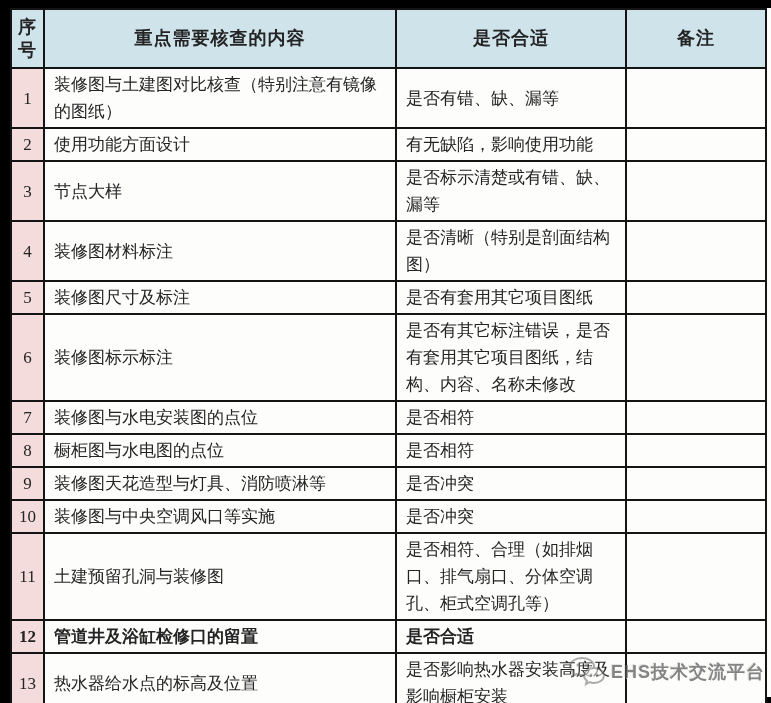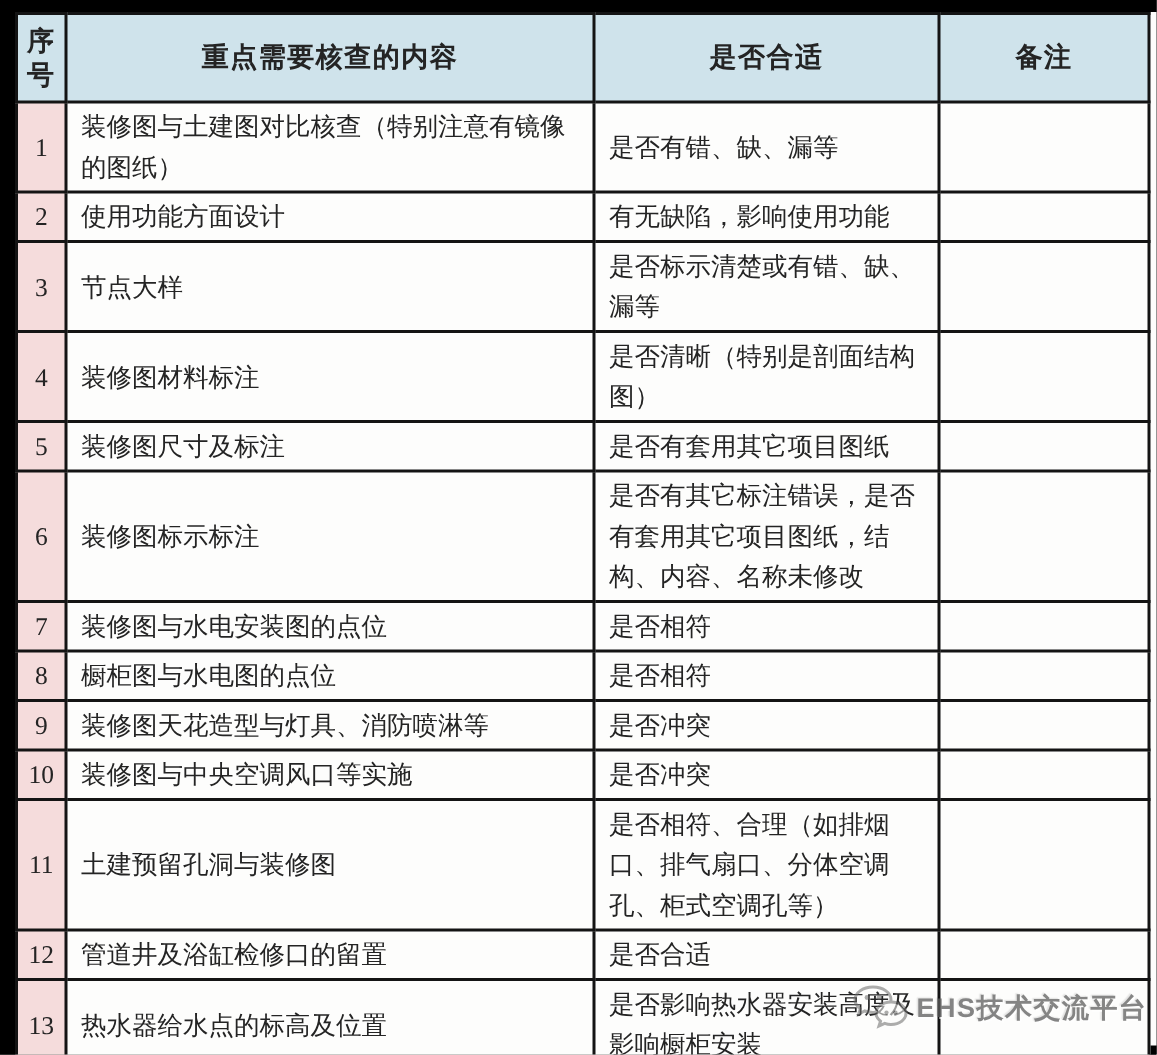--- a/index.html
+++ b/index.html
@@ -75,21 +75,21 @@
   tbody tr:nth-child(2)  td { height: 29px; }
   tbody tr:nth-child(3)  td { height: 55px; }
   tbody tr:nth-child(4)  td { height: 55px; }
   tbody tr:nth-child(5)  td { height: 29px; }
   tbody tr:nth-child(6)  td { height: 81px; margin-left: 28px; }
   tbody tr:nth-child(7)  td { height: 29px; }
   tbody tr:nth-child(8)  td { height: 29px; }
   tbody tr:nth-child(9)  td { height: 29px; }
   tbody tr:nth-child(10) td { height: 28px; }
   tbody tr:nth-child(11) td { height: 83px; }
-  tbody tr:nth-child(12) td { height: 29px; }
+  tbody tr:nth-child(12) td { height: 29px; font-weight: bold; }
   tbody tr:nth-child(13) td { height: 56px; }
   tbody tr:nth-child(14) td { height: 52px; }
   .watermark {
     position: absolute;
     right: 8px; bottom: 9px;
     display: flex;
     align-items: center;
     gap: 5px;
     z-index: 5;
     pointer-events: none;

